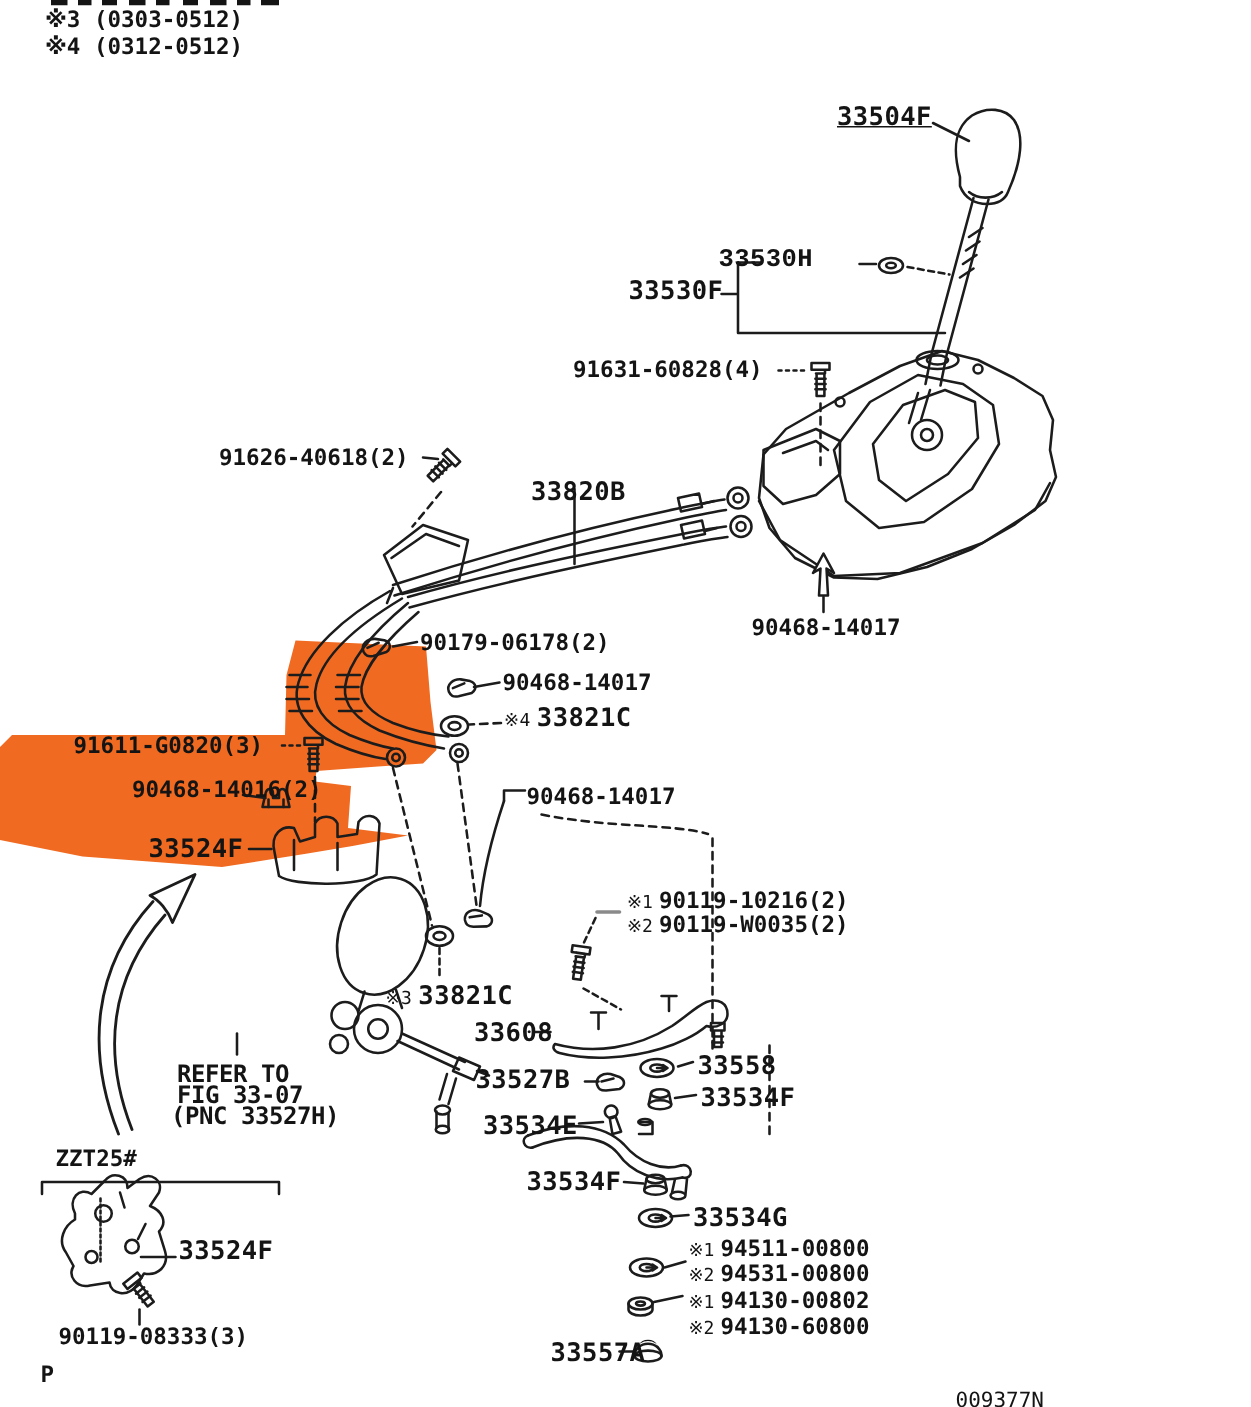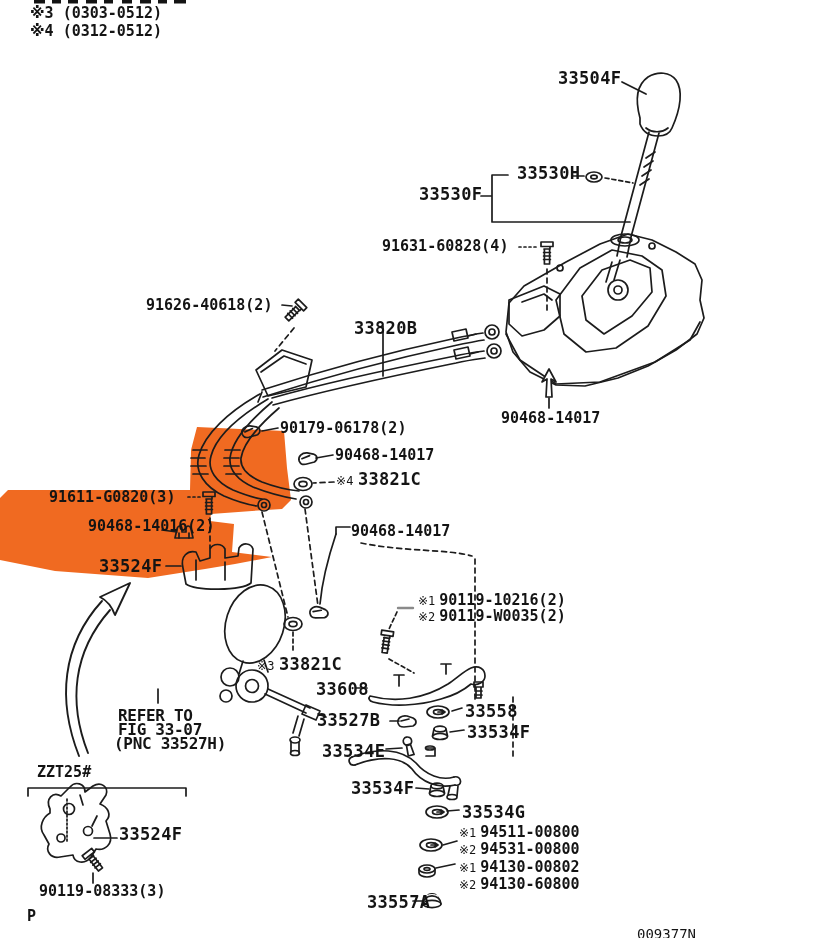--- a/index.html
+++ b/index.html
@@ -261,22 +261,22 @@
     </g>
     <use href="#bolt" transform="translate(90,856) rotate(-38)"></use>
     <path d="M93,873 V883"></path>
 
   </g>
 </svg>
 
 <div class="labels">
       <div class="lbl md" style="left: 30px; top: 6px;"><span>※3 (0303-0512)</span></div>
       <div class="lbl md" style="left: 30px; top: 24px;"><span>※4 (0312-0512)</span></div>
-      <div class="lbl lg" style="left: 558px; top: 70px;"><span>33504F</span></div>
-      <div class="lbl lg" style="left: 517px; top: 165px;"><span>33530H</span></div>
+      <div class="lbl lg" style="left: 558px; top: 70px; text-decoration: underline;"><span>33504F</span></div>
+      <div class="lbl lg" style="left: 479px; top: 165px; font-family: Liberation Mono, monospace;"><span>33530H</span></div>
       <div class="lbl lg" style="left: 419px; top: 186px;"><span>33530F</span></div>
       <div class="lbl md" style="left: 382px; top: 239px;"><span>91631-60828(4)</span></div>
       <div class="lbl md" style="left: 146px; top: 298px;"><span>91626-40618(2)</span></div>
       <div class="lbl lg" style="left: 354px; top: 320px;"><span>33820B</span></div>
       <div class="lbl md" style="left: 501px; top: 411px;"><span>90468-14017</span></div>
       <div class="lbl md" style="left: 280px; top: 421px;"><span>90179-06178(2)</span></div>
       <div class="lbl md" style="left: 335px; top: 448px;"><span>90468-14017</span></div>
       <div class="lbl lg" style="left: 336px; top: 471px;"><span class="pre">※4</span><span>33821C</span></div>
       <div class="lbl md" style="left: 49px; top: 490px;"><span>91611-G0820(3)</span></div>
       <div class="lbl md" style="left: 40px; top: 519px; margin-left: 48px;"><span>90468-14016(2)</span></div>

